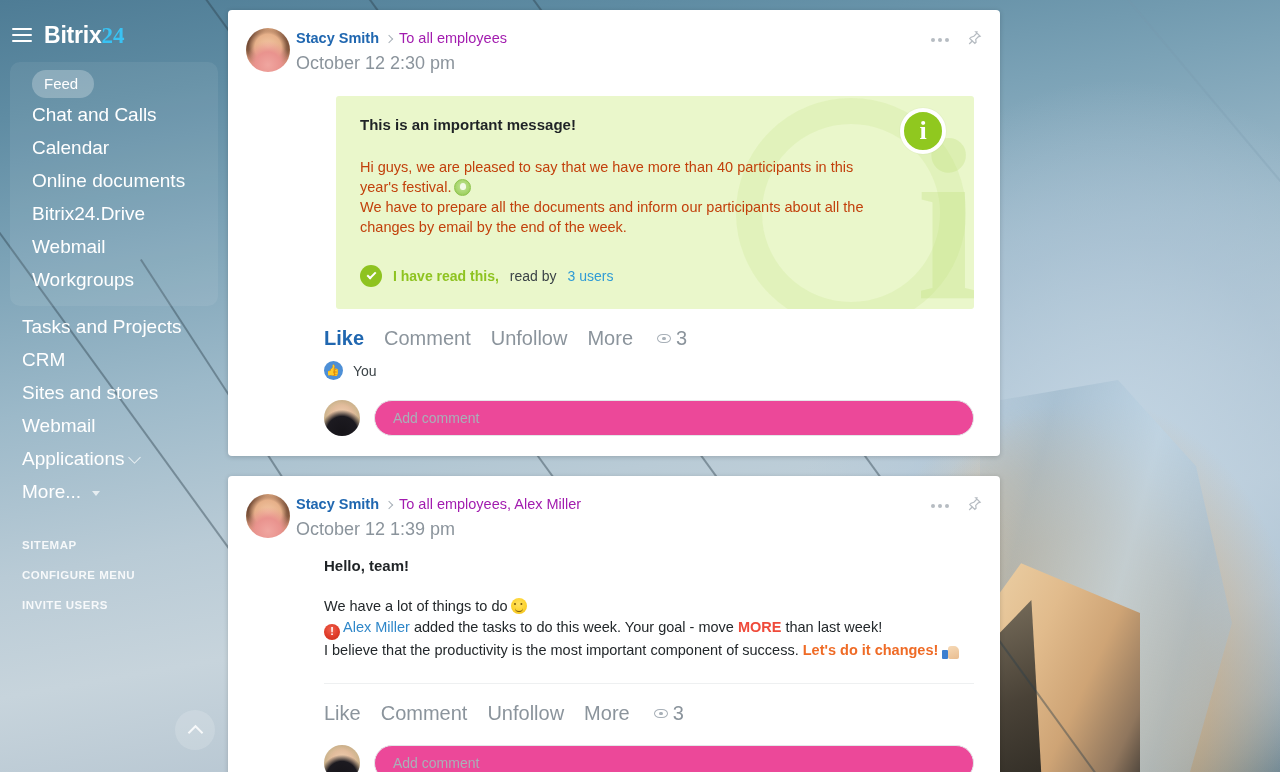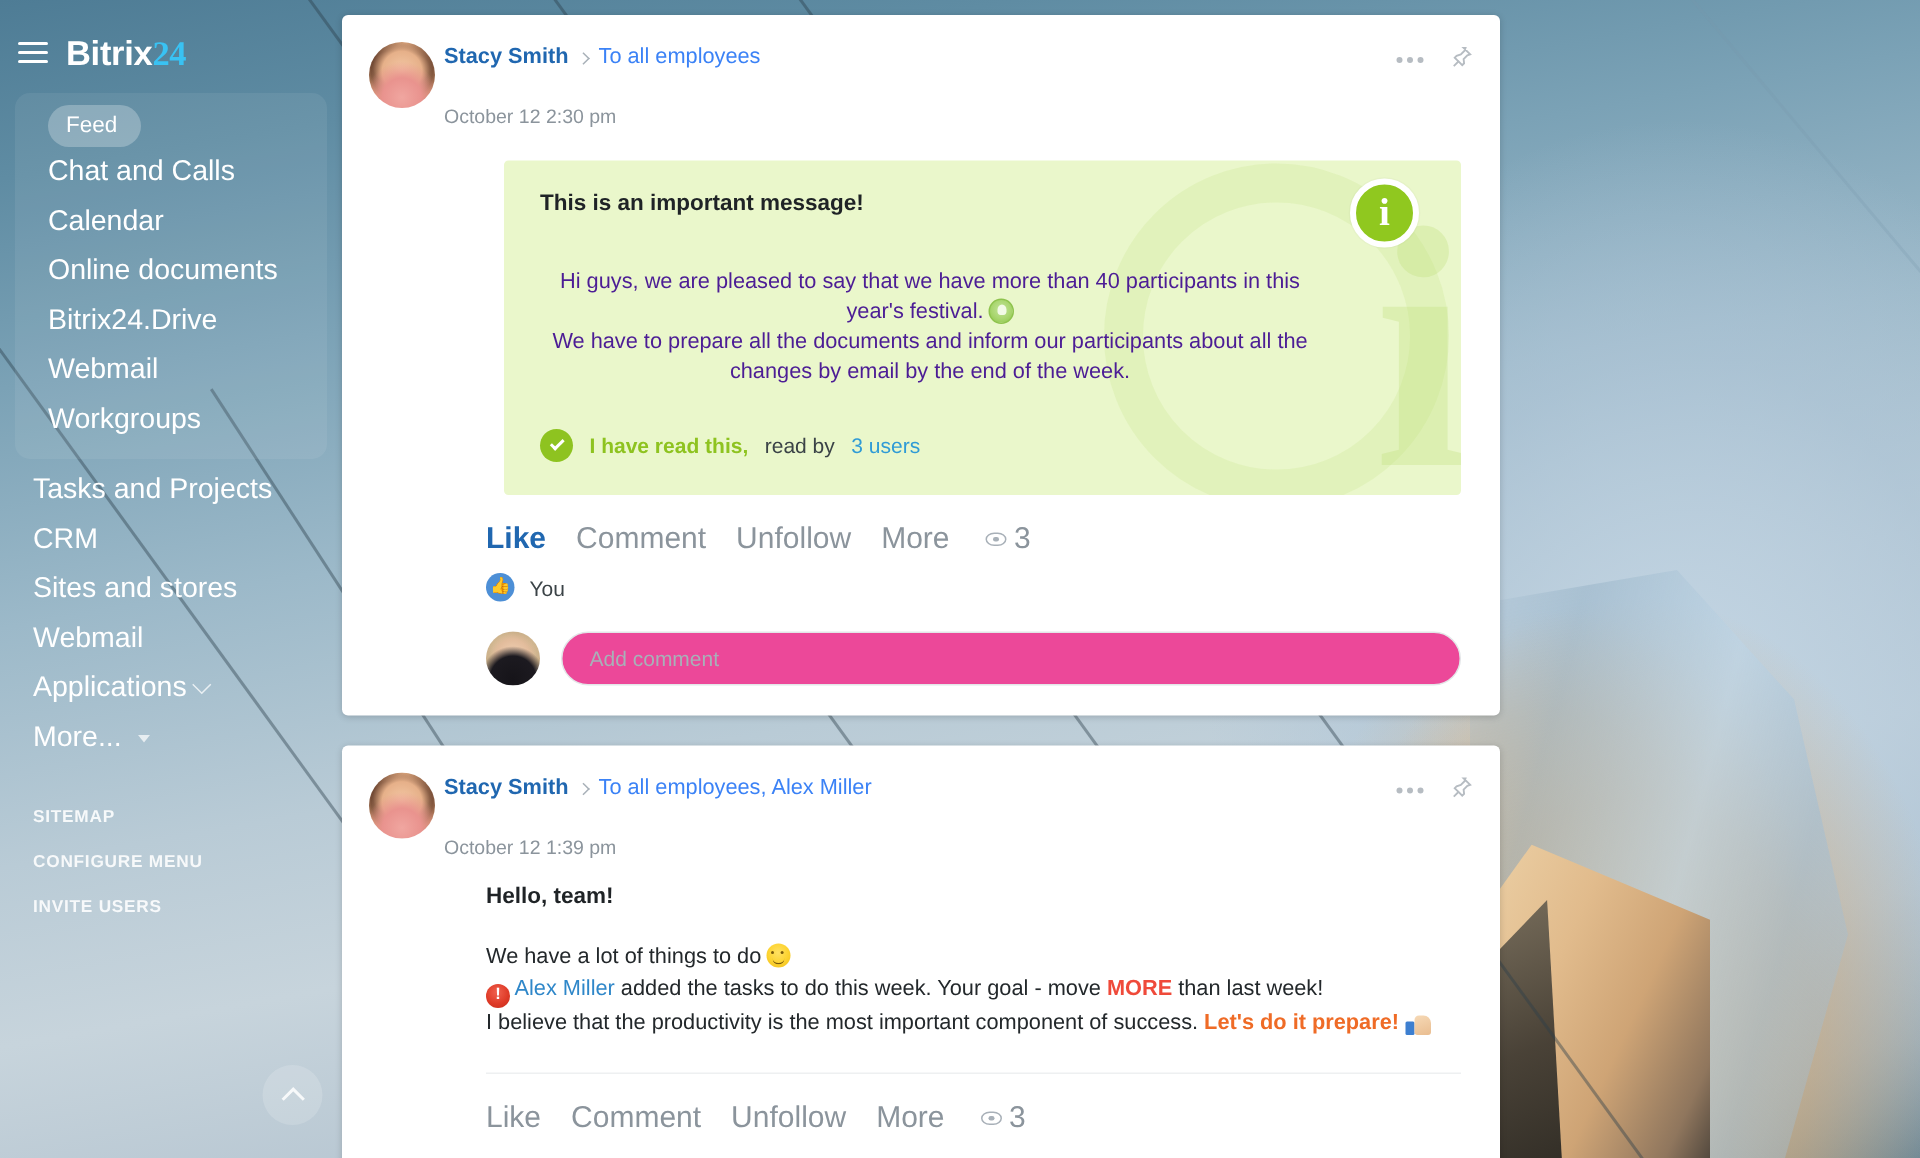--- a/index.html
+++ b/index.html
@@ -210,22 +210,22 @@
   .head-text { flex: 1; min-width: 0; padding-top: 1px; }
   .head-line1 { display: flex; align-items: center; gap: 7px; font-size: 14.5px; line-height: 19px; }
   .author { color: #2067b0; font-weight: bold; cursor: pointer; }
   .chev-right {
     width: 6px; height: 6px;
     border-right: 1.4px solid #a8b0b8;
     border-top: 1.4px solid #a8b0b8;
     transform: rotate(45deg);
     display: inline-block;
   }
-  .recipients { color: #3b82f6; }
-  .timestamp { color: #8b949c; font-size: 13px; margin-top: 22px; }
+  .recipients { color: #a21caf; }
+  .timestamp { color: #8b949c; font-size: 18px; margin-top: 5px; }
 
   .head-actions {
     position: absolute; right: 18px; top: 20px;
     display: flex; align-items: center; gap: 16px;
   }
   .dots { display: flex; gap: 3px; cursor: pointer; padding: 4px 2px; }
   .dots i { width: 4px; height: 4px; border-radius: 50%; background: #b6bcc2; display:block; }
   .pin-icon { cursor: pointer; color: #b6bcc2; }
 
   
@@ -265,21 +265,21 @@
     background: #90c81f;
     border: 4px solid #ffffff;
     color: #ffffff;
     font-size: 26px; font-weight: bold;
     font-family: "Liberation Serif", serif;
     display: flex; align-items: center; justify-content: center;
     box-shadow: 0 0 0 1px rgba(0,0,0,0.02);
     z-index: 2;
   }
   .gb-title { font-size: 15px; font-weight: bold; color: #1f2326; position: relative; z-index: 1; }
-  .gb-body { font-size: 14.5px; color: #4c1d95; line-height: 20px; position: relative; z-index: 1; margin-top: 34px; max-width: 520px; text-align: center; }
+  .gb-body { font-size: 14.5px; color: #c2410c; line-height: 20px; position: relative; z-index: 1; margin-top: 24px; max-width: 520px; }
   .gb-body p { margin: 0; }
   .gb-body p + p { margin-top: 0; }
   .emoji-bulb {
     display: inline-block; vertical-align: -4px;
     width: 17px; height: 17px; border-radius: 50%;
     background: radial-gradient(circle at 50% 42%, #c3e49a 0%, #a9d66f 55%, #8cc348 100%);
     border: 1px solid #8ec34d;
     position: relative;
     margin-left: 3px;
   }
@@ -591,21 +591,21 @@
           </div>
           <div class="timestamp">October 12 1:39 pm</div>
         </div>
       </div>
 
       <div class="p2-title">Hello, team!</div>
 
       <div class="p2-body">
         <p><span>We have a lot of things to do</span><span class="emoji-smile"></span></p>
         <p><span class="emoji-alert">!</span><span class="mention">Alex Miller</span><span> added the tasks to do this week. Your goal - move </span><span class="more-red">MORE</span><span> than last week!</span></p>
-        <p><span>I believe that the productivity is the most important component of success. </span><span class="together">Let's do it prepare!</span><span class="emoji-thumb"></span></p>
+        <p><span>I believe that the productivity is the most important component of success. </span><span class="together">Let's do it changes!</span><span class="emoji-thumb"></span></p>
       </div>
 
       <div class="divider"></div>
 
       <div class="actions">
         <span class="act">Like</span>
         <span class="act">Comment</span>
         <span class="act">Unfollow</span>
         <span class="act">More</span>
         <span class="views">

